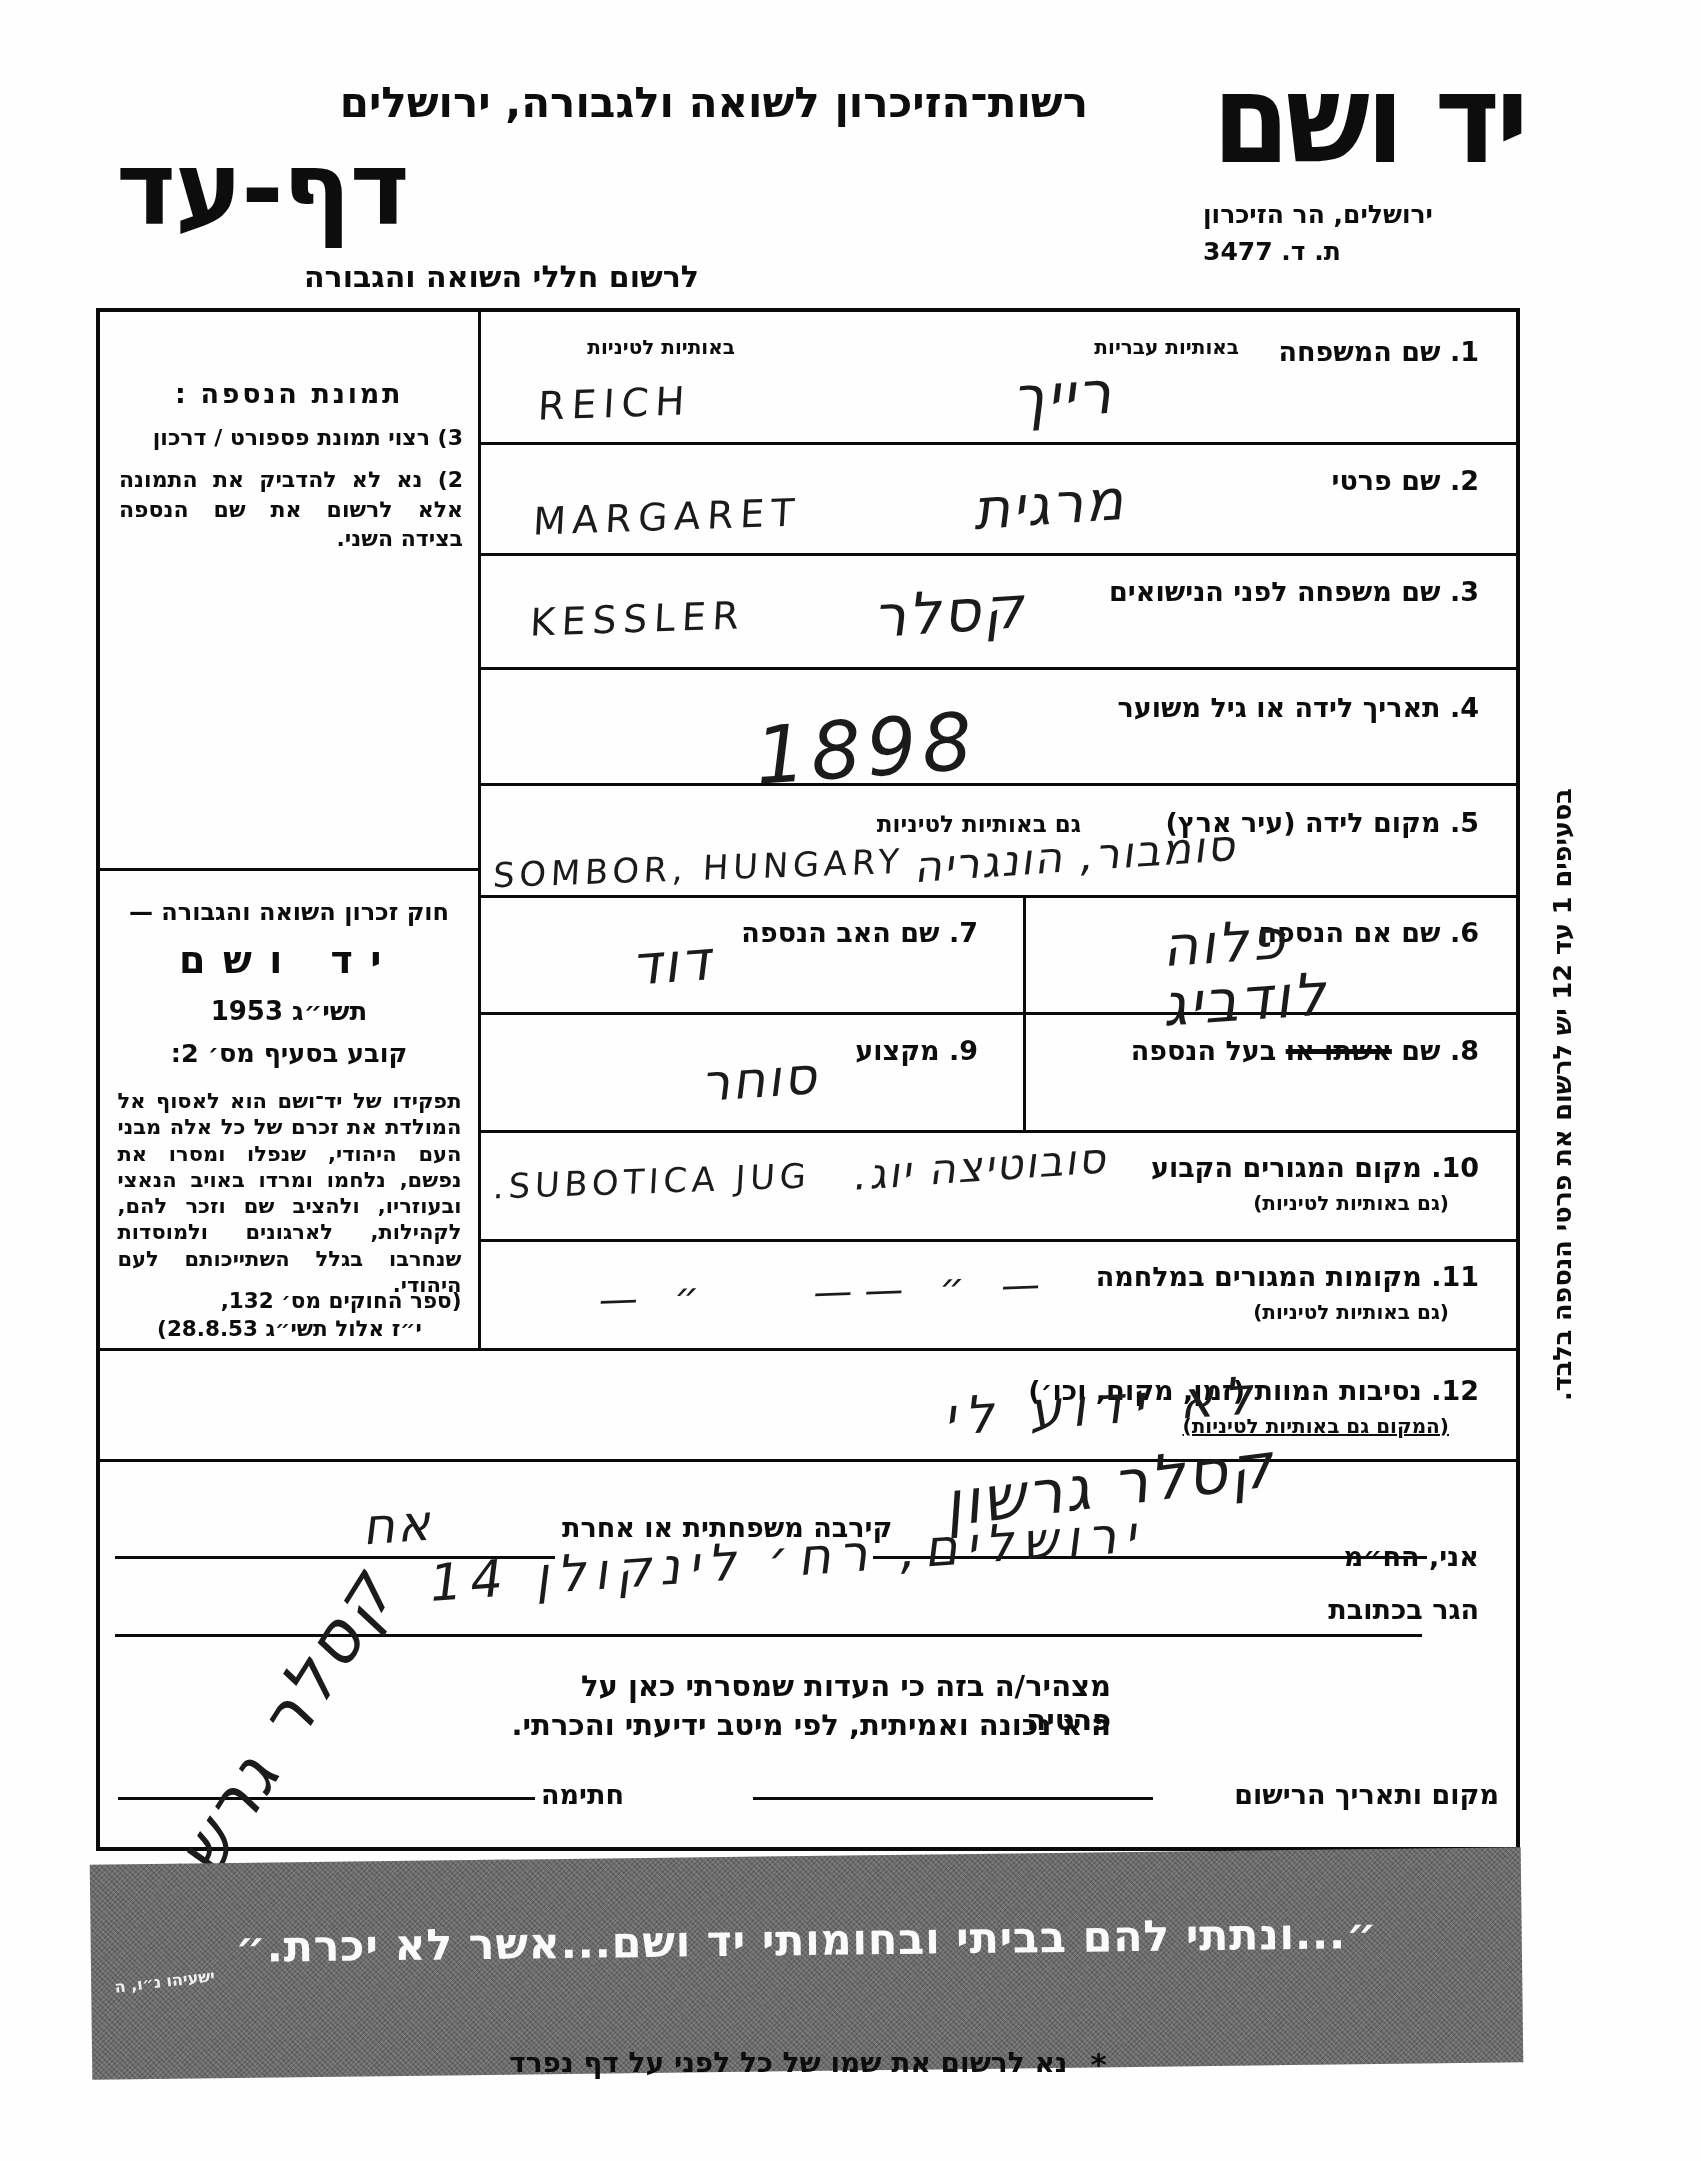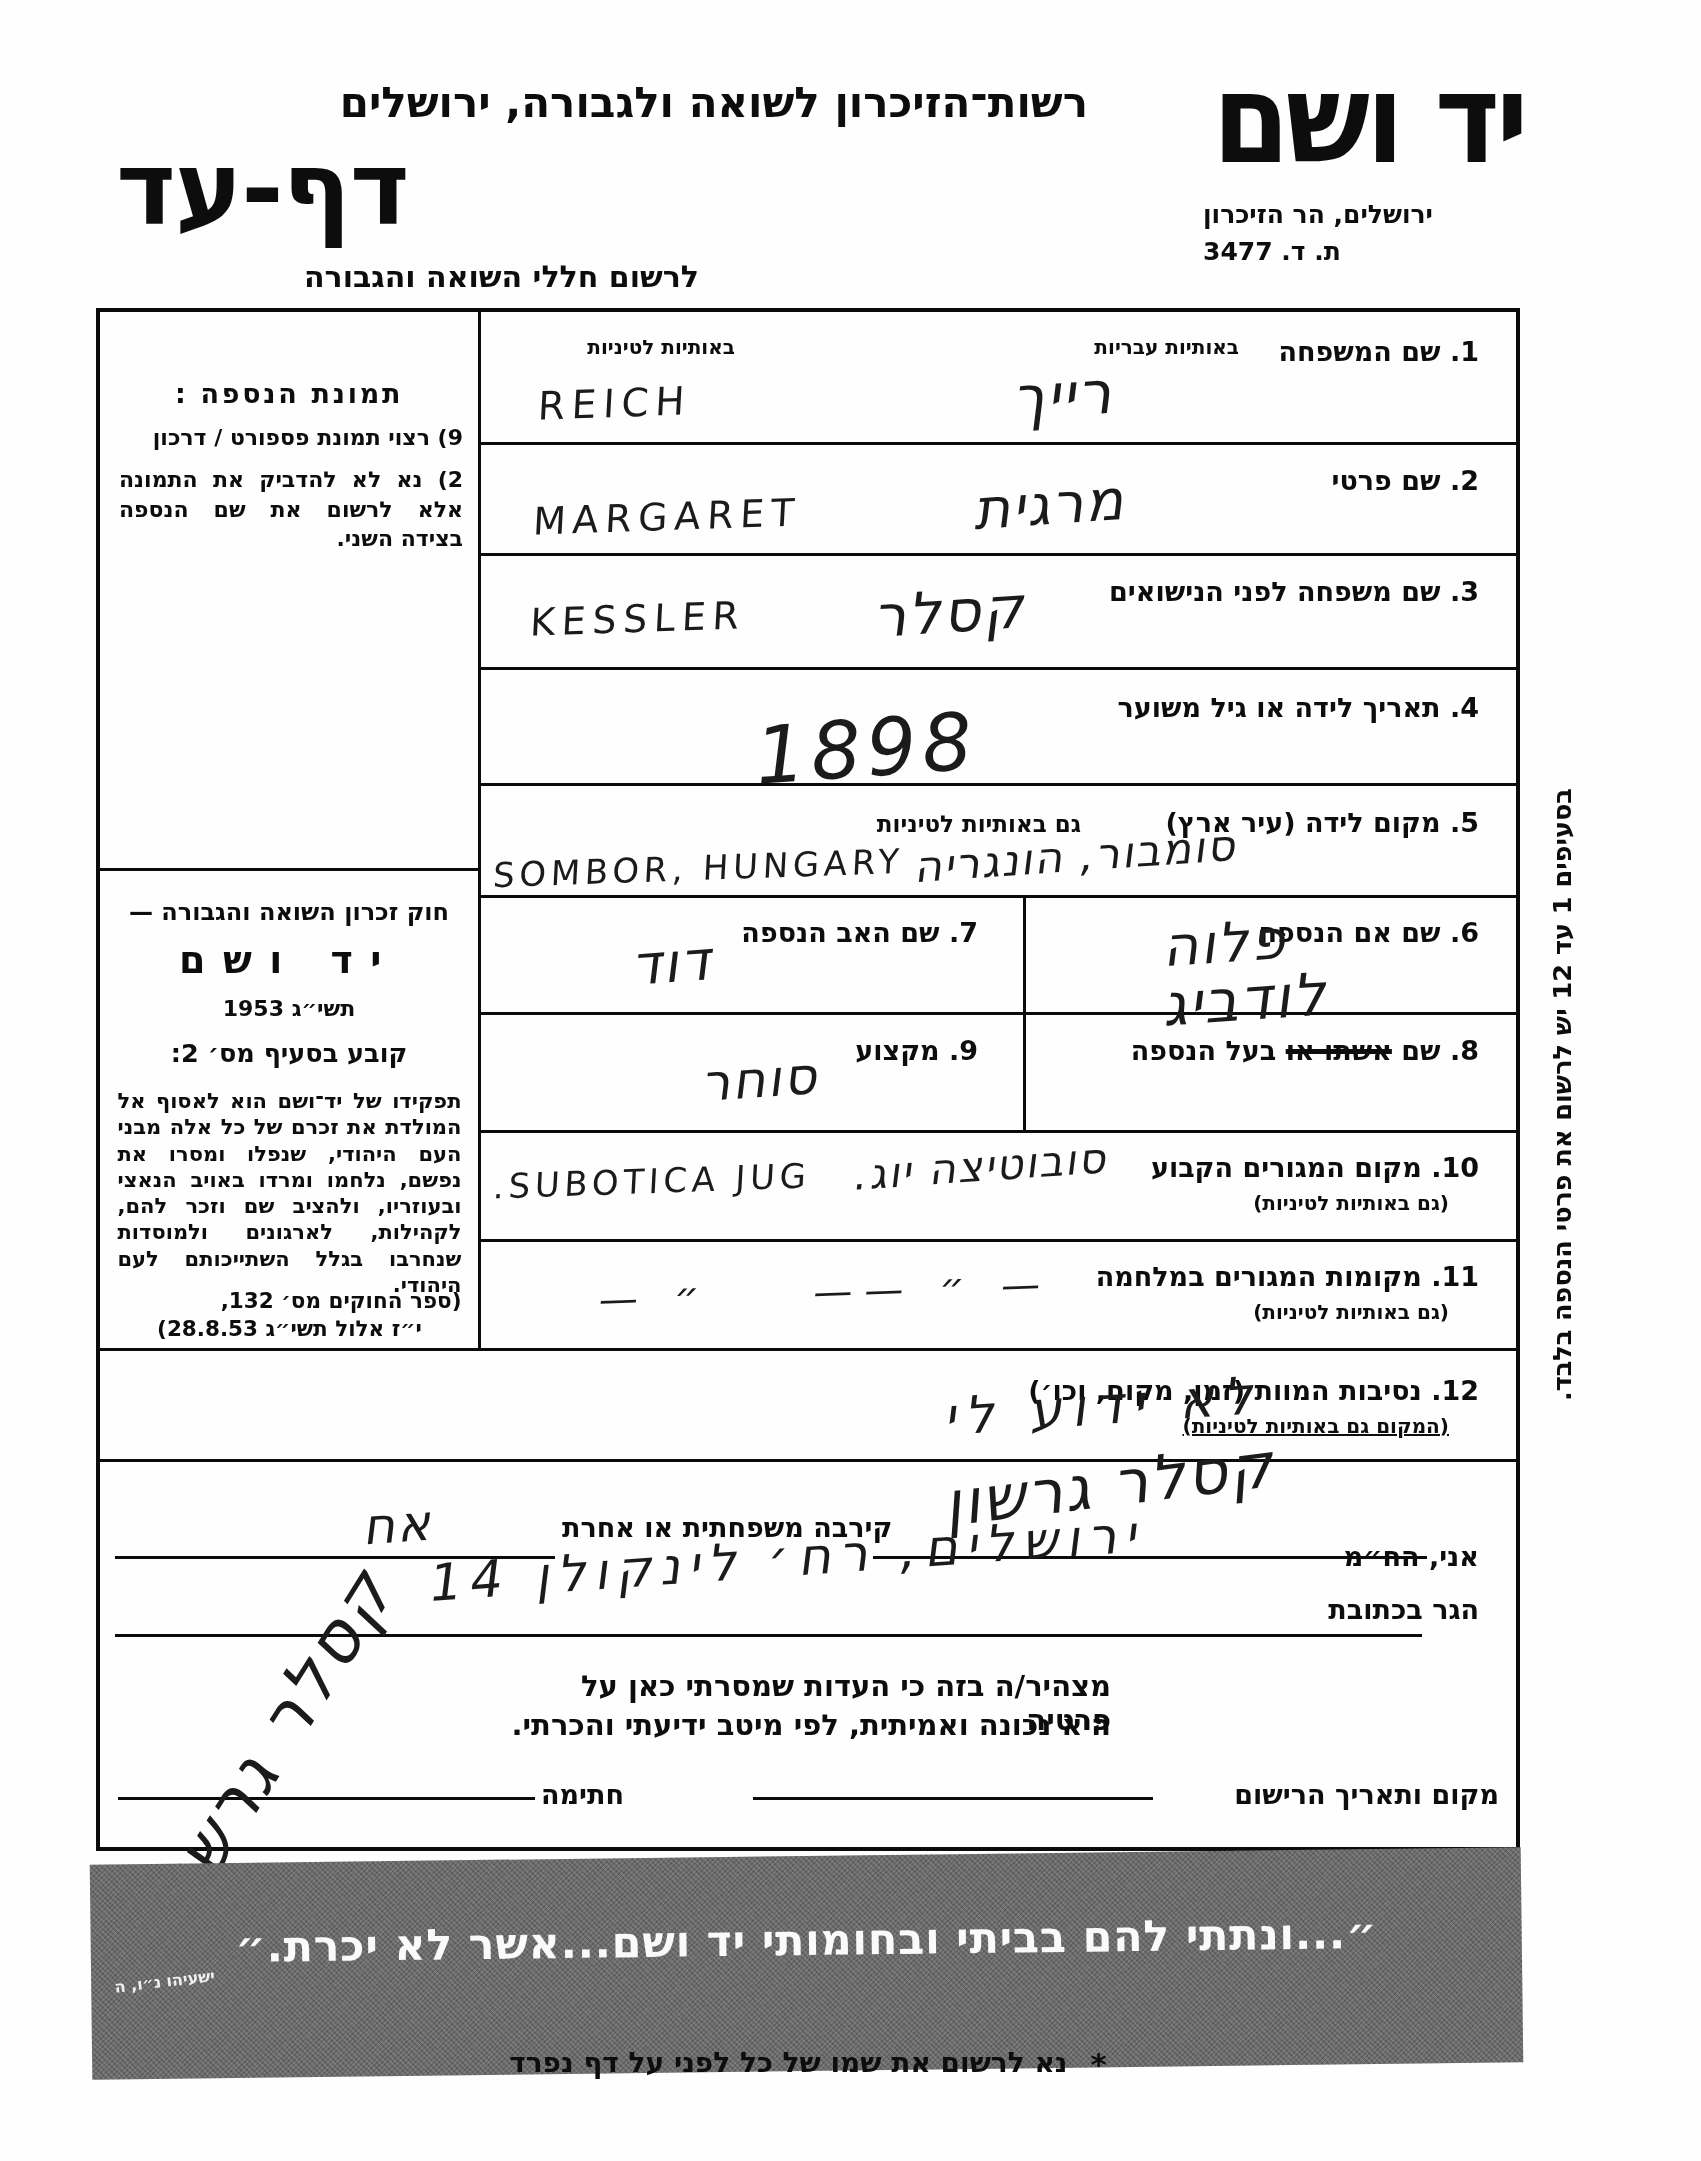--- a/index.html
+++ b/index.html
@@ -64,28 +64,28 @@
   <div class="hline" style="left:378px;top:583px;width:1042px;"></div>
   <div class="hline" style="left:378px;top:700px;width:1042px;"></div>
   <div class="hline" style="left:378px;top:818px;width:1042px;"></div>
   <div class="hline" style="left:378px;top:927px;width:1042px;"></div>
   <div class="hline" style="left:0;top:1036px;width:1416px;"></div>
   <div class="hline" style="left:0;top:1147px;width:1416px;"></div>
   <div class="vline" style="left:923px;top:583px;height:235px;"></div>
 
   <div>
     <div class="abs" style="left:0;top:66px;width:378px;text-align:center;font-size:27px;font-weight:bold;letter-spacing:2.7px;">תמונת הנספה :</div>
-    <div class="abs" style="left:19px;top:113px;width:344px;font-size:22px;font-weight:bold;text-align:right;">9) רצוי תמונת פספורט / דרכון</div>
+    <div class="abs" style="left:19px;top:113px;width:344px;font-size:22px;font-weight:bold;text-align:right;">3) רצוי תמונת פספורט / דרכון</div>
     <div class="abs" style="left:19px;top:153px;width:344px;font-size:22px;font-weight:bold;text-align:justify;line-height:1.35;">2) נא לא להדביק את התמונה אלא לרשום את שם הנספה בצידה השני.</div>
   </div>
 
   <div>
     <div class="law-center" style="left:0;top:586px;font-size:24px;">חוק זכרון השואה והגבורה —</div>
     <div class="law-center" style="left:0;top:626px;font-size:38px;letter-spacing:17.5px;">יד ושם</div>
-    <div class="law-center" style="left:0;top:684px;font-size:22px;">תשי״ג 1953</div>
+    <div class="law-center" style="left:0;top:684px;font-size:26px;">תשי״ג 1953</div>
     <div class="law-center" style="left:0;top:726px;font-size:25.5px;">קובע בסעיף מס׳ 2:</div>
     <div class="abs" style="left:17.5px;top:776px;width:344px;font-size:21px;font-weight:bold;text-align:justify;line-height:1.25;">תפקידו של יד־ושם הוא לאסוף אל המולדת את זכרם של כל אלה מבני העם היהודי, שנפלו ומסרו את נפשם, נלחמו ומרדו באויב הנאצי ובעוזריו, ולהציב שם וזכר להם, לקהילות, לארגונים ולמוסדות שנחרבו בגלל השתייכותם לעם היהודי.</div>
     <div class="abs" style="left:17.5px;top:976px;width:344px;font-size:21.5px;font-weight:bold;text-align:right;">(ספר החוקים מס׳ 132,</div>
     <div class="abs" style="left:17.5px;top:1004px;width:344px;font-size:21.5px;font-weight:bold;text-align:center;">י״ז אלול תשי״ג 28.8.53)</div>
   </div>
 
   <div class="flabel" style="right:37px;top:24px;">
     <span class="fnum">1.</span><span>שם המשפחה</span>
   </div>
   <div class="colhdr" style="right:277px;top:23px;">באותיות עבריות</div>

